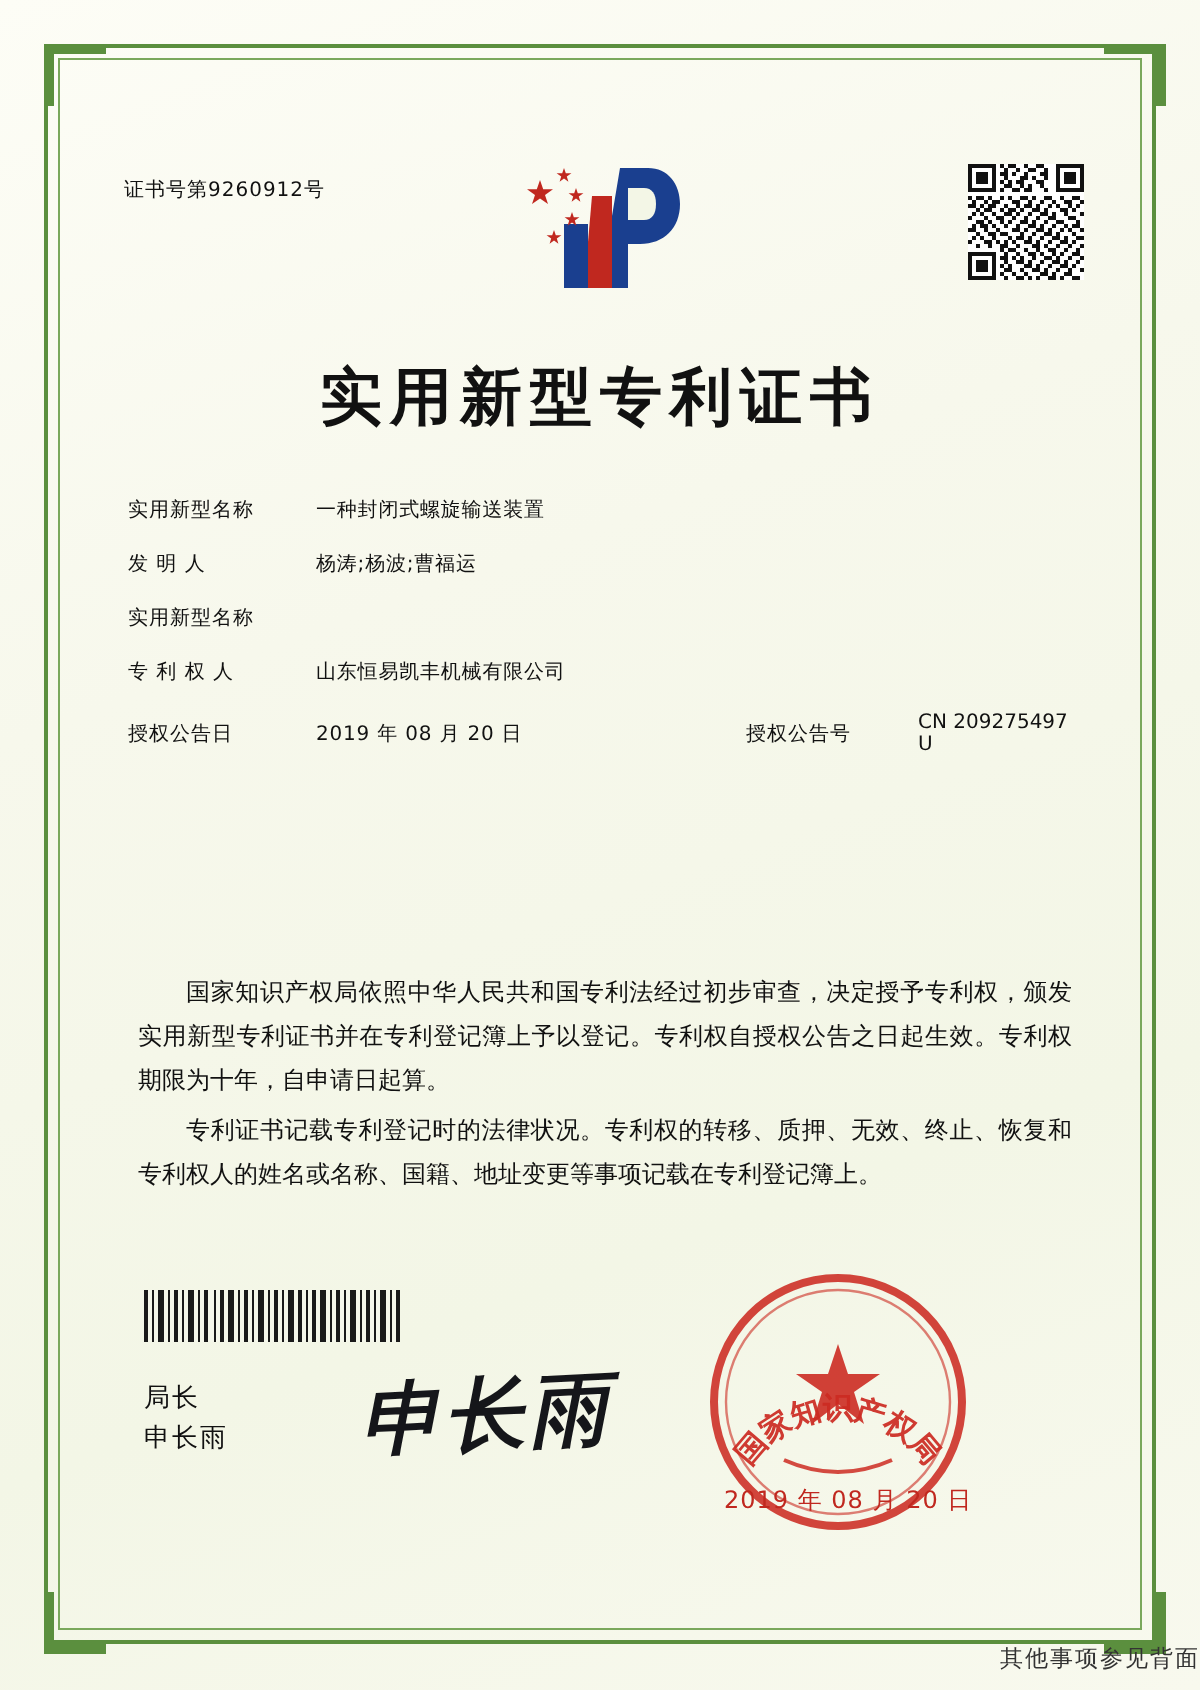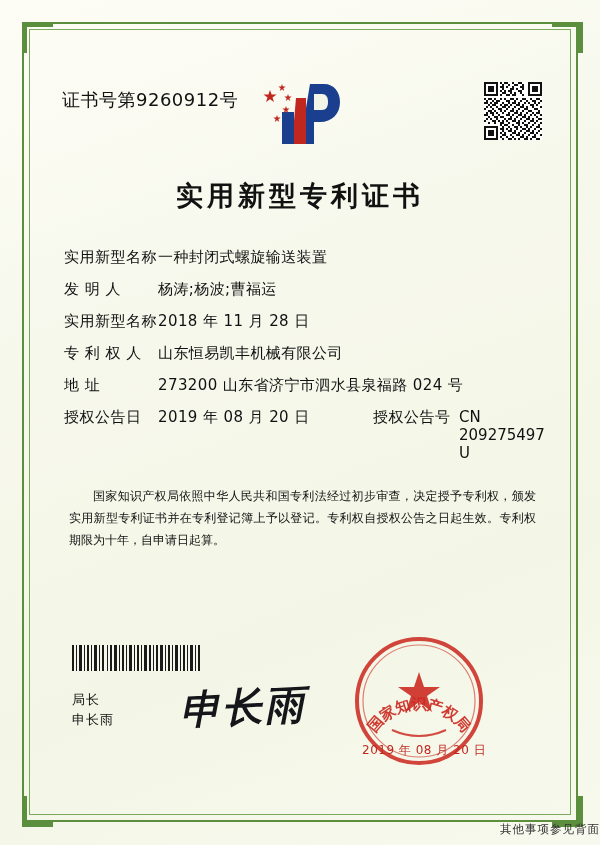--- a/index.html
+++ b/index.html
@@ -44,21 +44,21 @@
   }
   .corner.tl { left: 22px; top: 22px; border-left-width: 5px; border-top-width: 5px; }
   .corner.tr { left: 552px; top: 22px; border-right-width: 5px; border-top-width: 5px; }
   .corner.bl { left: 22px; top: 796px; border-left-width: 5px; border-bottom-width: 5px; }
   .corner.br { left: 552px; top: 796px; border-right-width: 5px; border-bottom-width: 5px; }
 
   
   .cert-no {
     position: absolute;
     left: 62px; top: 88px;
-    font-size: 18px;
+    font-size: 10px;
     letter-spacing: 0.5px;
     color: #111;
     font-family: "DejaVu Sans", sans-serif;
   }
 
   
   .qr {
     position: absolute;
     right: 58px; top: 82px;
     width: 58px; height: 58px;
@@ -71,38 +71,38 @@
     position: absolute;
     left: 252px; top: 78px;
     width: 96px; height: 78px;
   }
 
   
   .doc-title {
     position: absolute;
     left: 0; right: 0; top: 178px;
     text-align: center;
-    font-size: 27px;
+    font-size: 31px;
     font-weight: bold;
     letter-spacing: 4px;
     color: #111;
     font-family: "DejaVu Sans", "Liberation Sans", sans-serif;
   }
 
   
   .fields {
     position: absolute;
     left: 64px; top: 248px;
     width: 475px;
   }
   .field-row {
     display: flex;
-    align-items: flex-start;
+    align-items: center;
     margin-bottom: 13px;
-    font-size: 15px;
+    font-size: 10px;
     color: #111;
   }
   .field-label {
     width: 94px;
     flex: none;
     letter-spacing: 0.5px;
     white-space: nowrap;
   }
   .field-value {
     flex: 1;
@@ -469,44 +469,40 @@
     </div>
 
     <div class="field-row">
       <div class="field-label">发 明 人</div>
       <div class="field-value">杨涛;杨波;曹福运</div>
     </div>
 
 
     <div class="field-row">
       <div class="field-label">实用新型名称</div>
-      <div class="field-value">2018 年 11 月 28 日</div>
     </div>
 
     <div class="field-row">
       <div class="field-label">专 利 权 人</div>
       <div class="field-value">山东恒易凯丰机械有限公司</div>
     </div>
 
-    <div class="field-row">
-      <div class="field-label">地 址</div>
-      <div class="field-value">273200 山东省济宁市泗水县泉福路 024 号</div>
-    </div>
 
     <div class="field-row dual">
       <div class="field-label">授权公告日</div>
       <div class="field-value">2019 年 08 月 20 日</div>
       <div class="field-label-2">授权公告号</div>
       <div class="field-value-2">CN 209275497 U</div>
     </div>
 
   </div>
 
   <div class="body-text">
     <p>国家知识产权局依照中华人民共和国专利法经过初步审查，决定授予专利权，颁发实用新型专利证书并在专利登记簿上予以登记。专利权自授权公告之日起生效。专利权期限为十年，自申请日起算。</p>
+    <p>专利证书记载专利登记时的法律状况。专利权的转移、质押、无效、终止、恢复和专利权人的姓名或名称、国籍、地址变更等事项记载在专利登记簿上。</p>
   </div>
 
   <div class="barcode">
     <svg width="128" height="26" shape-rendering="crispEdges">
       <rect width="128" height="26" fill="#f5f7ea"></rect>
       <g fill="#1a1a1a">
         <rect x="0" y="0" width="2" height="26"></rect>
           <rect x="4" y="0" width="1" height="26"></rect>
         <rect x="7" y="0" width="3" height="26"></rect>
           <rect x="12" y="0" width="1" height="26"></rect>

